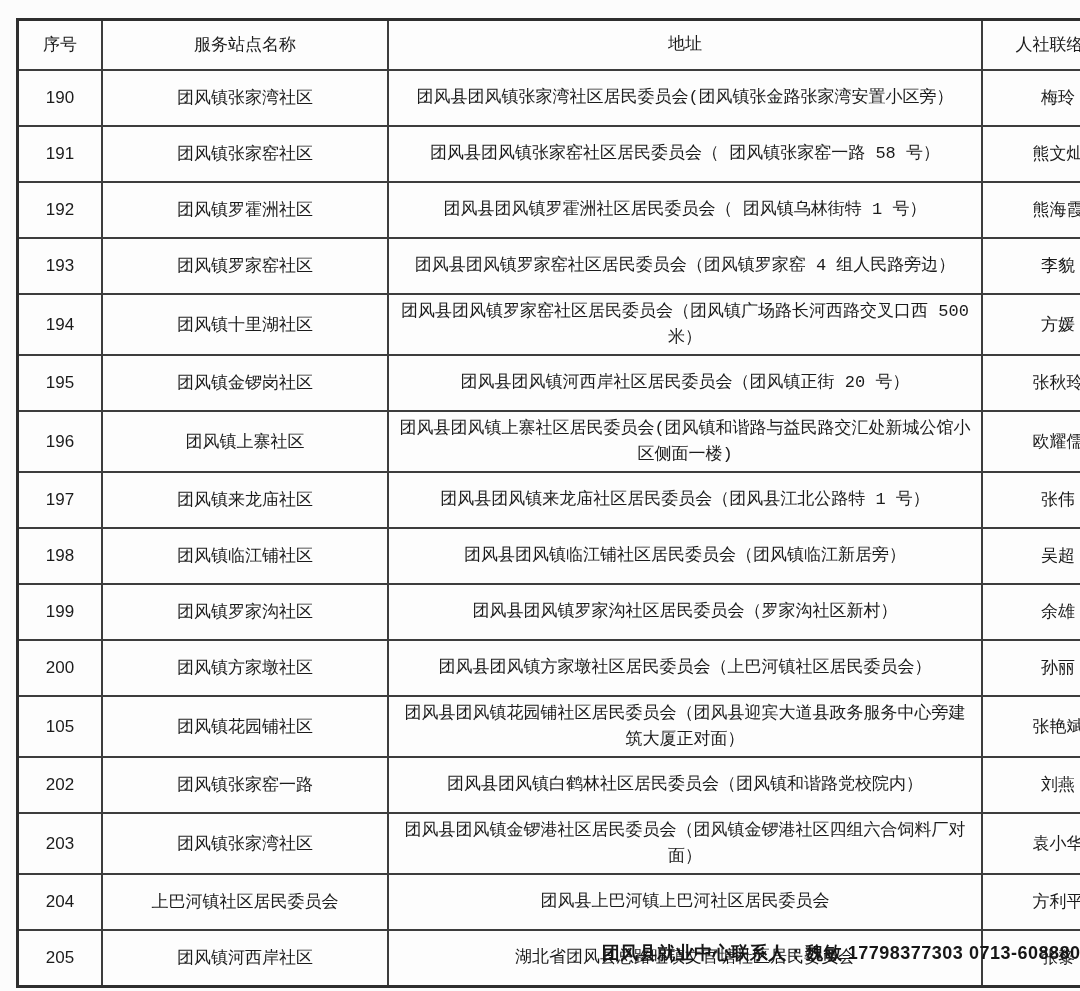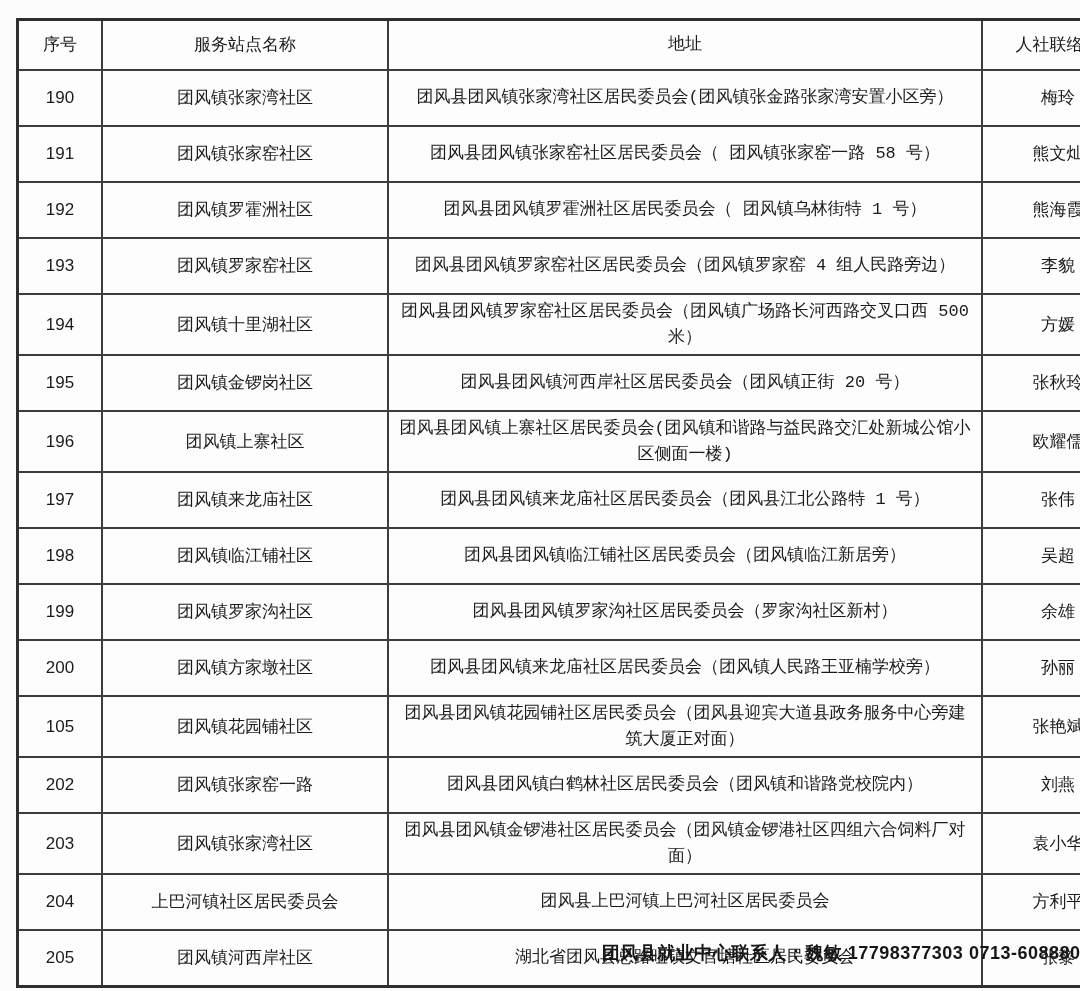--- a/index.html
+++ b/index.html
@@ -135,21 +135,21 @@
         </tr>
         <tr>
           <td class="col-seq">199</td>
           <td class="col-name">团风镇罗家沟社区</td>
           <td class="col-address">团风县团风镇罗家沟社区居民委员会（罗家沟社区新村）</td>
           <td class="col-liaison">余雄</td>
         </tr>
         <tr>
           <td class="col-seq">200</td>
           <td class="col-name">团风镇方家墩社区</td>
-          <td class="col-address">团风县团风镇来龙庙社区居民委员会（团风镇人民路王亚楠学校旁）</td>
+          <td class="col-address">团风县团风镇方家墩社区居民委员会（上巴河镇社区居民委员会）</td>
           <td class="col-liaison">孙丽</td>
         </tr>
         <tr>
           <td class="col-seq">105</td>
           <td class="col-name">团风镇花园铺社区</td>
           <td class="col-address">团风县团风镇花园铺社区居民委员会（团风县迎宾大道县政务服务中心旁建筑大厦正对面）</td>
           <td class="col-liaison">张艳斌</td>
         </tr>
         <tr>
           <td class="col-seq">202</td>

